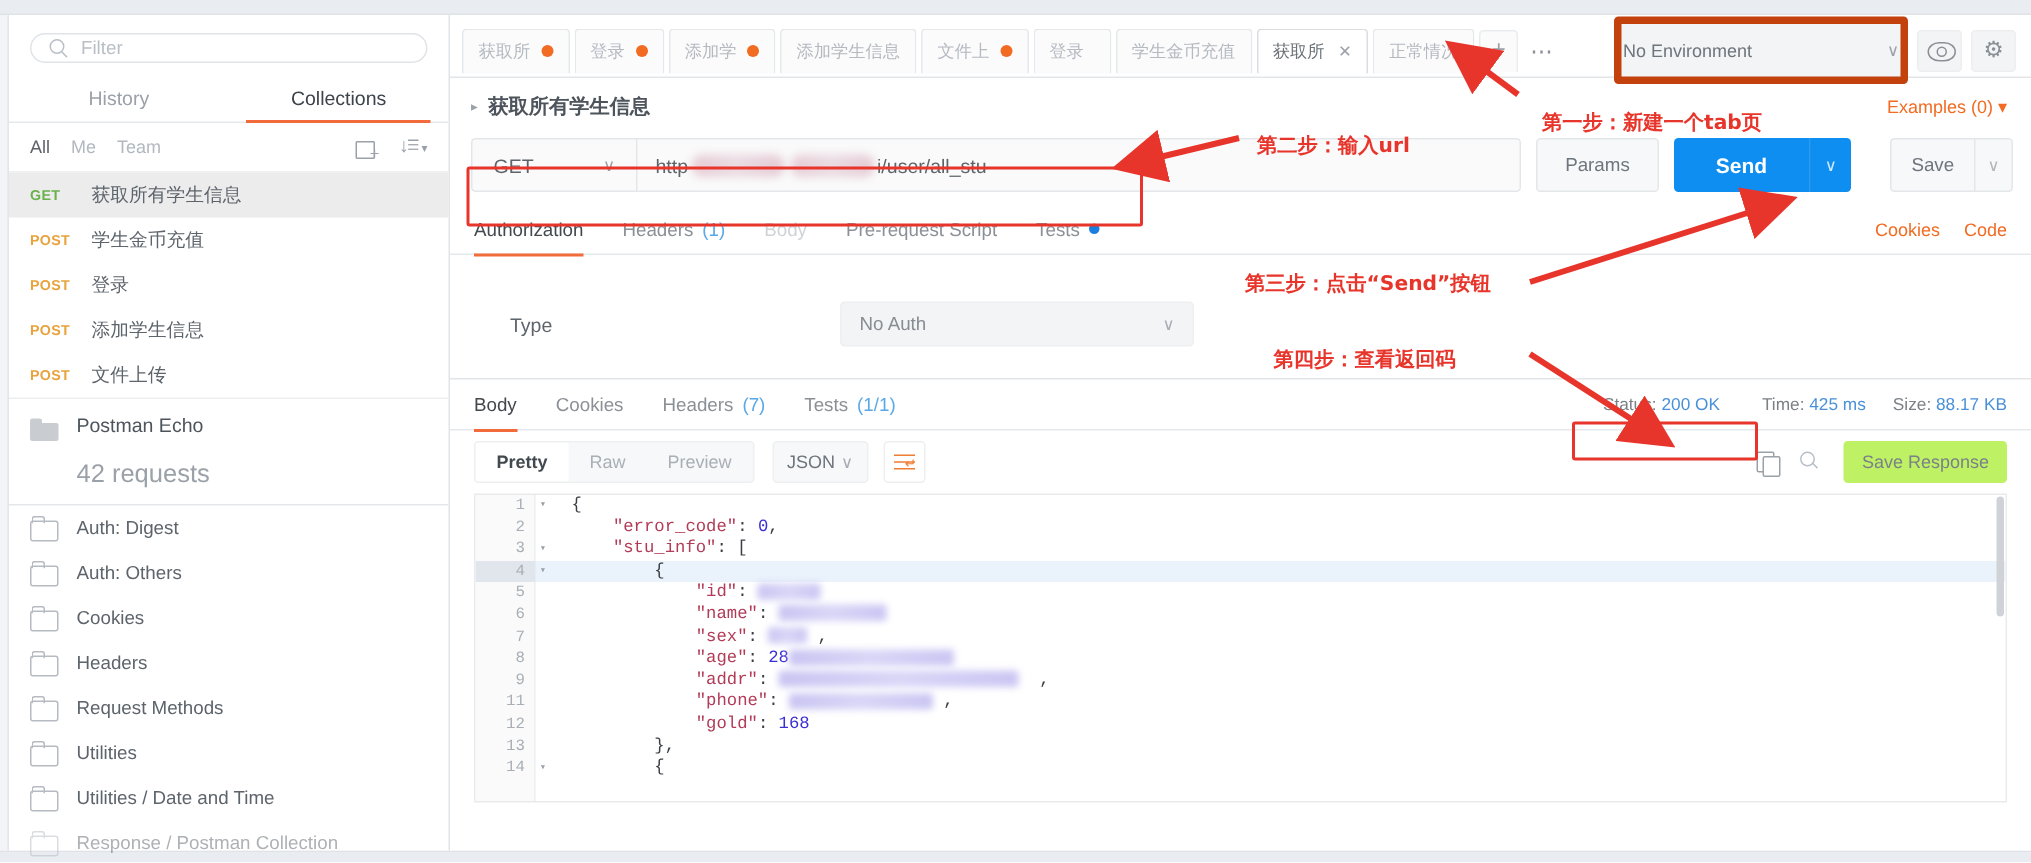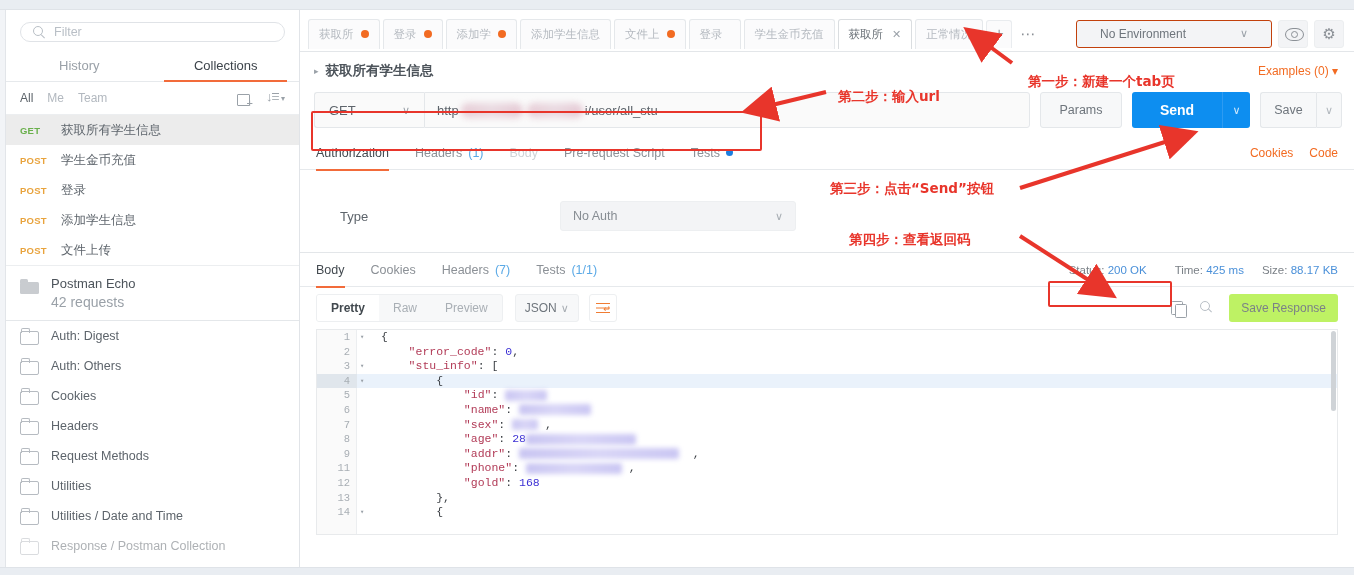--- a/index.html
+++ b/index.html
@@ -52,21 +52,21 @@
   .method { font-size:9.5px; font-weight:bold; width:31px; flex:0 0 auto; letter-spacing:0.2px;}
   .m-get { color:#6ab04c; }
   .m-post { color:#e8a33d; }
   .req-name { font-size:12.5px; color:#5d646b; }
 
   .coll-block { border-top:1px solid #eceef0; border-bottom:1px solid #e4e7ea; padding:9px 14px 10px 14px; display:flex; gap:11px; align-items:flex-start;}
   .ico-folder-filled { width:20px;height:16px;position:relative;flex:0 0 auto;margin-top:4px;}
   .ico-folder-filled::before{content:"";position:absolute;left:0;top:3px;width:19px;height:12px;background:#c9ccd0;border-radius:1.5px;}
   .ico-folder-filled::after{content:"";position:absolute;left:0;top:0px;width:8px;height:4px;background:#c9ccd0;border-radius:1.5px 1.5px 0 0;}
   .coll-title { font-size:13px; color:#4d545b; line-height:17px;}
-  .coll-sub { font-size:14px; color:#9aa1a8; margin-top:2px;}
+  .coll-sub { font-size:17px; color:#9aa1a8; margin-top:14px;}
 
   .folder-item { display:flex; align-items:center; height:30px; padding:0 14px; gap:12px; cursor:pointer;}
   .ico-folder { width:19px;height:16px;position:relative;flex:0 0 auto;}
   .ico-folder::before{content:"";position:absolute;left:0;top:3px;width:17px;height:12px;border:1.3px solid #b6bbc1;border-radius:2px;}
   .ico-folder::after{content:"";position:absolute;left:0.5px;top:0.3px;width:7px;height:4px;border:1.3px solid #b6bbc1;border-bottom:none;border-radius:2px 2px 0 0;}
   .folder-name { font-size:12.5px; color:#5d646b; }
   .folder-item.cut { opacity:.5; }
 
   
   .main { position:absolute; left:300px; top:10px; width:1054px; height:557px; background:#fff;}
@@ -81,22 +81,22 @@
   .rtab .t { font-size:11.5px; color:#b5bac0; white-space:nowrap;}
   .rtab.active .t { color:#6b7278; }
   .dot-orange { width:8px;height:8px;border-radius:50%;background:#f26b22;flex:0 0 auto;}
   .tab-x { font-size:11px; color:#9aa1a8; margin-left:2px;}
   .tab-add { width:26px;height:28px;display:flex;align-items:center;justify-content:center;
     font-size:16px;color:#9aa1a8;border:1px solid #e9ecef;border-bottom:none;border-radius:3px 3px 0 0;background:#fbfbfc;margin-right:3px;cursor:pointer;}
   .tab-more { width:26px;height:28px;display:flex;align-items:center;justify-content:center;
     font-size:15px;color:#8b9096;cursor:pointer;letter-spacing:1px;}
 
   .env-wrap { margin-left:auto; display:flex; align-items:center; gap:6px; padding-right:6px;}
-  .env-sel { display:flex; align-items:center; width:196px; height:28px;
-    background:#f3f4f6; border:1px solid #c2410c; border-radius:3px; padding:0 23px; cursor:pointer;}
+  .env-sel { display:flex; align-items:center; width:196px; height:45px;
+    background:#f3f4f6; border:5px solid #c2410c; border-radius:3px; padding:0 1px; cursor:pointer;}
   .env-sel .v { font-size:12px; color:#6e757c; }
   .env-sel .cv { margin-left:auto; color:#9aa1a8; font-size:11px;}
   .sq-btn { width:30px;height:28px;display:flex;align-items:center;justify-content:center;
     background:#f3f4f6;border:1px solid #eceef0;border-radius:3px;cursor:pointer;}
   .ico-eye { width:17px;height:11px;position:relative;}
   .ico-eye::before{content:"";position:absolute;left:0;top:0;width:17px;height:11px;border:1.3px solid #8b9096;border-radius:50% 50% 50% 50%/60% 60% 60% 60%;}
   .ico-eye::after{content:"";position:absolute;left:6px;top:3px;width:5px;height:5px;border:1.3px solid #8b9096;border-radius:50%;}
   .ico-gear { width:16px;height:16px;position:relative;color:#8b9096;font-size:15px;line-height:16px;text-align:center;}
 
   
@@ -116,21 +116,21 @@
     display:flex; align-items:center; padding:0 12px; font-size:13px; color:#5d646b; position:relative; overflow:hidden;}
   .blur-chip { display:inline-block; height:15px; border-radius:8px;
     background:linear-gradient(90deg,#e7cdd6,#eadbe2,#e5c9d4); filter:blur(3px); margin:0 2px; vertical-align:middle;}
   .params-btn { width:82px;height:36px;display:flex;align-items:center;justify-content:center;
     background:#f7f8f9;border:1px solid #e4e7ea;border-radius:3px;font-size:12.5px;color:#6e757c;margin-left:10px;cursor:pointer;}
   .send-grp { display:flex; margin-left:10px; }
   .send-btn { width:90px;height:36px;background:#0d8ef0;color:#fff;font-size:14px;font-weight:bold;
     display:flex;align-items:center;justify-content:center;border-radius:3px 0 0 3px;cursor:pointer;}
   .send-cv { width:28px;height:36px;background:#0d8ef0;color:#cfe8fb;font-size:11px;
     display:flex;align-items:center;justify-content:center;border-left:1px solid #2d9bf2;border-radius:0 3px 3px 0;cursor:pointer;}
-  .save-grp { display:flex; margin-left:10px;text-align:right; }
+  .save-grp { display:flex; margin-left:26px;text-align:right; }
   .save-btn { width:56px;height:36px;background:#f7f8f9;border:1px solid #e4e7ea;border-right:none;
     display:flex;align-items:center;justify-content:center;font-size:12.5px;color:#6e757c;border-radius:3px 0 0 3px;cursor:pointer;}
   .save-cv { width:26px;height:36px;background:#f7f8f9;border:1px solid #e4e7ea;
     display:flex;align-items:center;justify-content:center;font-size:11px;color:#b0b6bc;border-radius:0 3px 3px 0;cursor:pointer;}
 
   
   .rq-tabs { display:flex; align-items:center; gap:26px; padding:0 16px; height:34px;
     border-bottom:1px solid #e6e9ec; margin-top:4px; position:relative;}
   .rq-tab { font-size:12.5px; color:#8b9096; height:34px; display:flex; align-items:center; gap:6px; position:relative; cursor:pointer;text-align:right;}
   .rq-tab.active { color:#42494f; }

